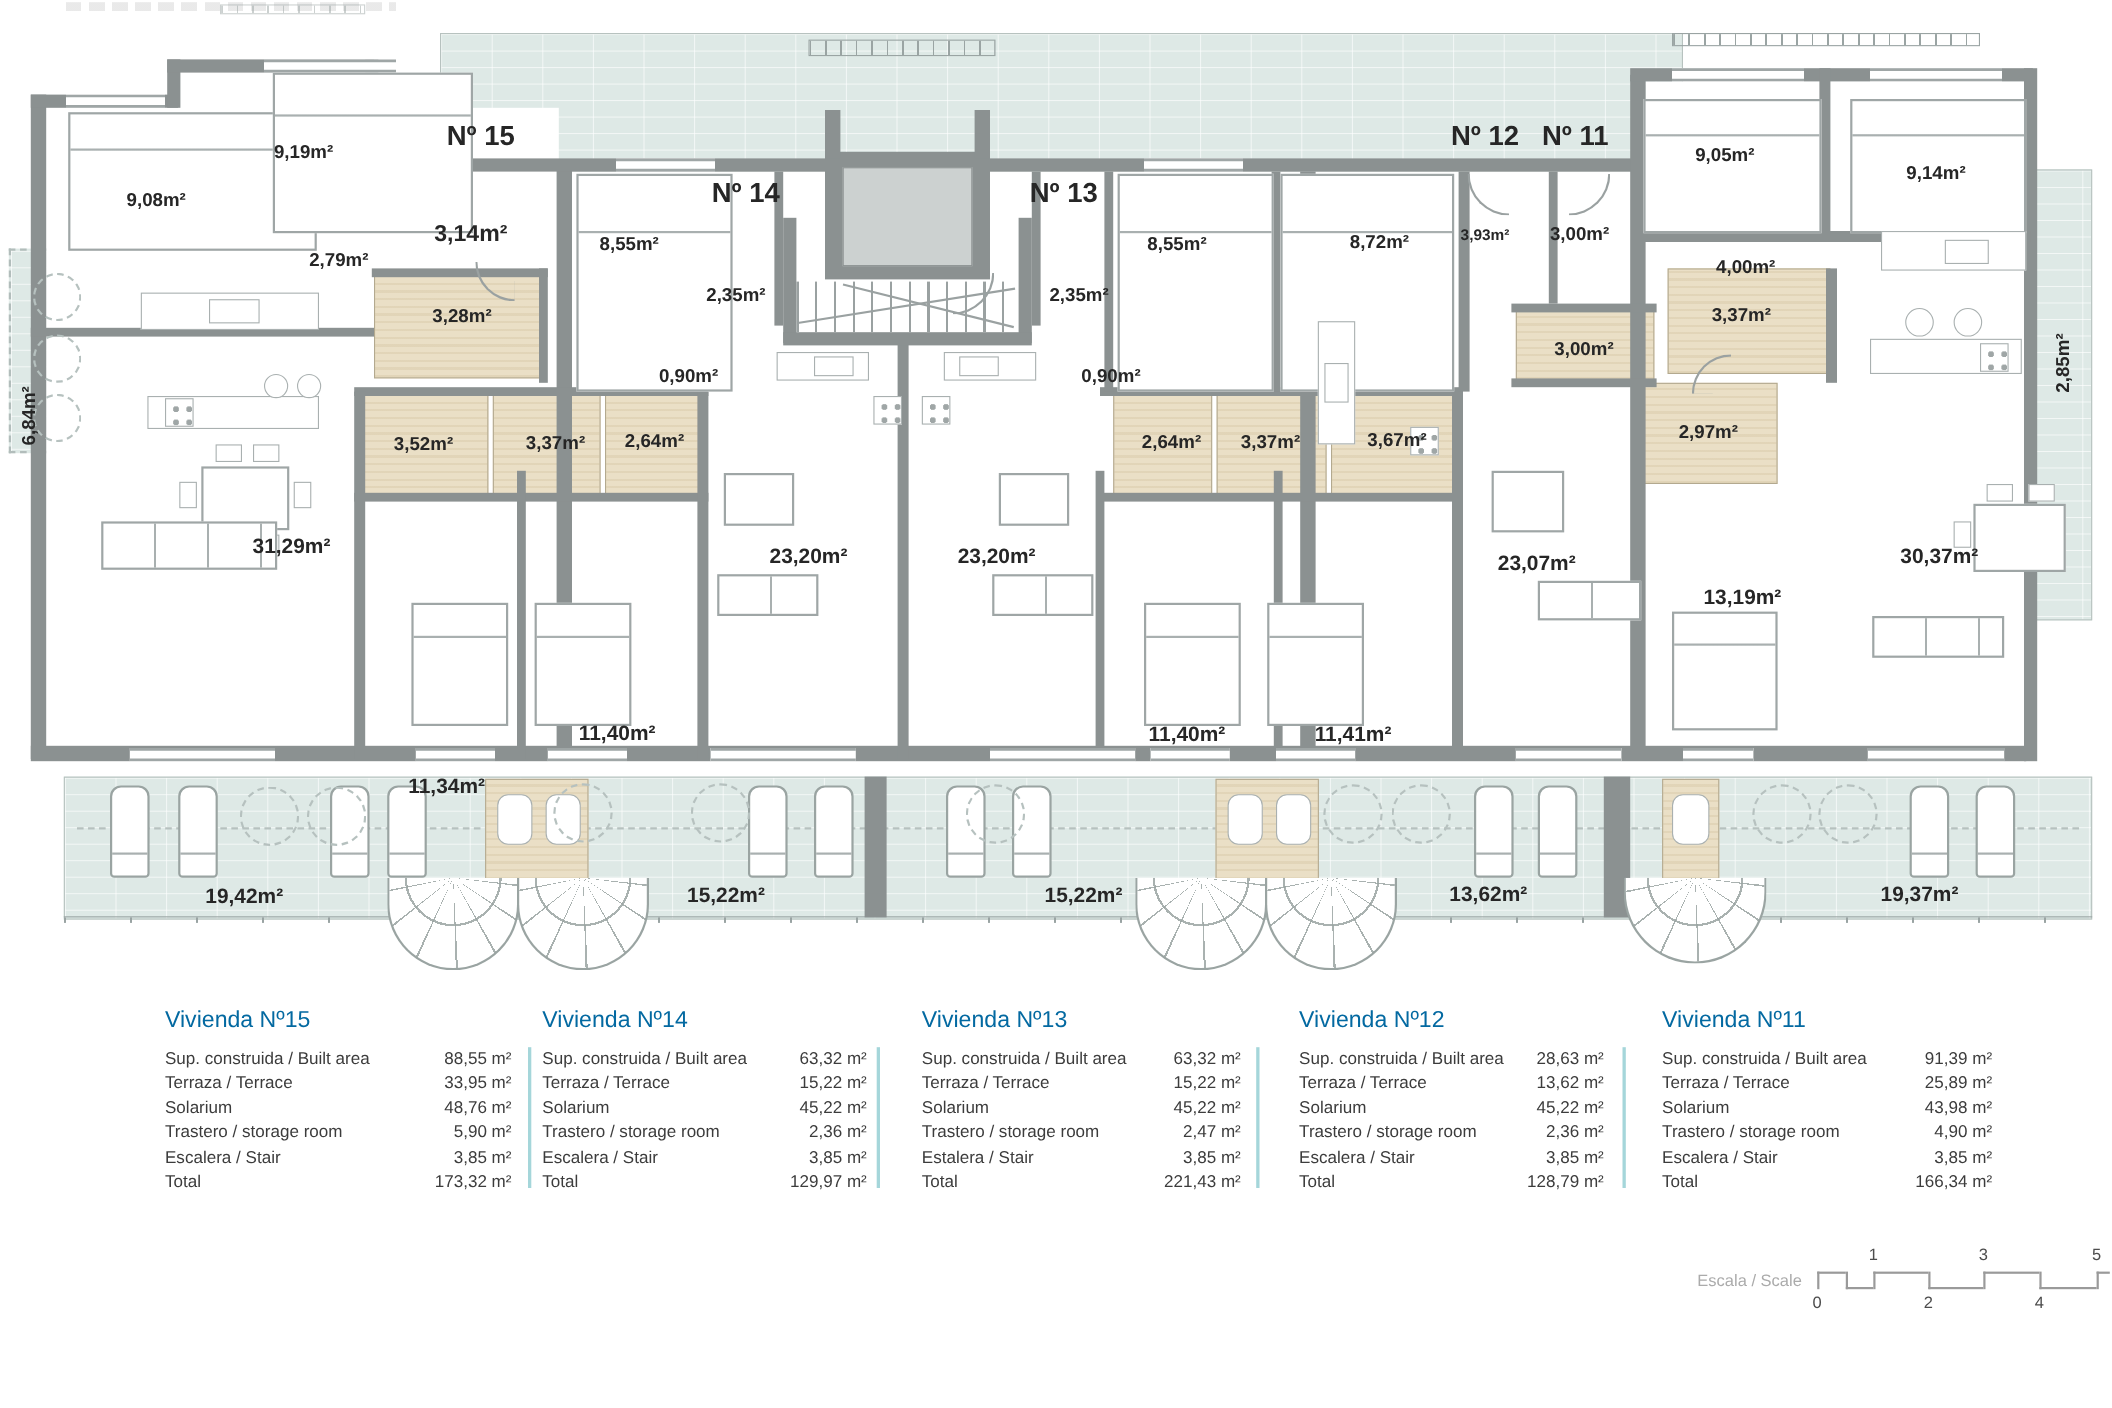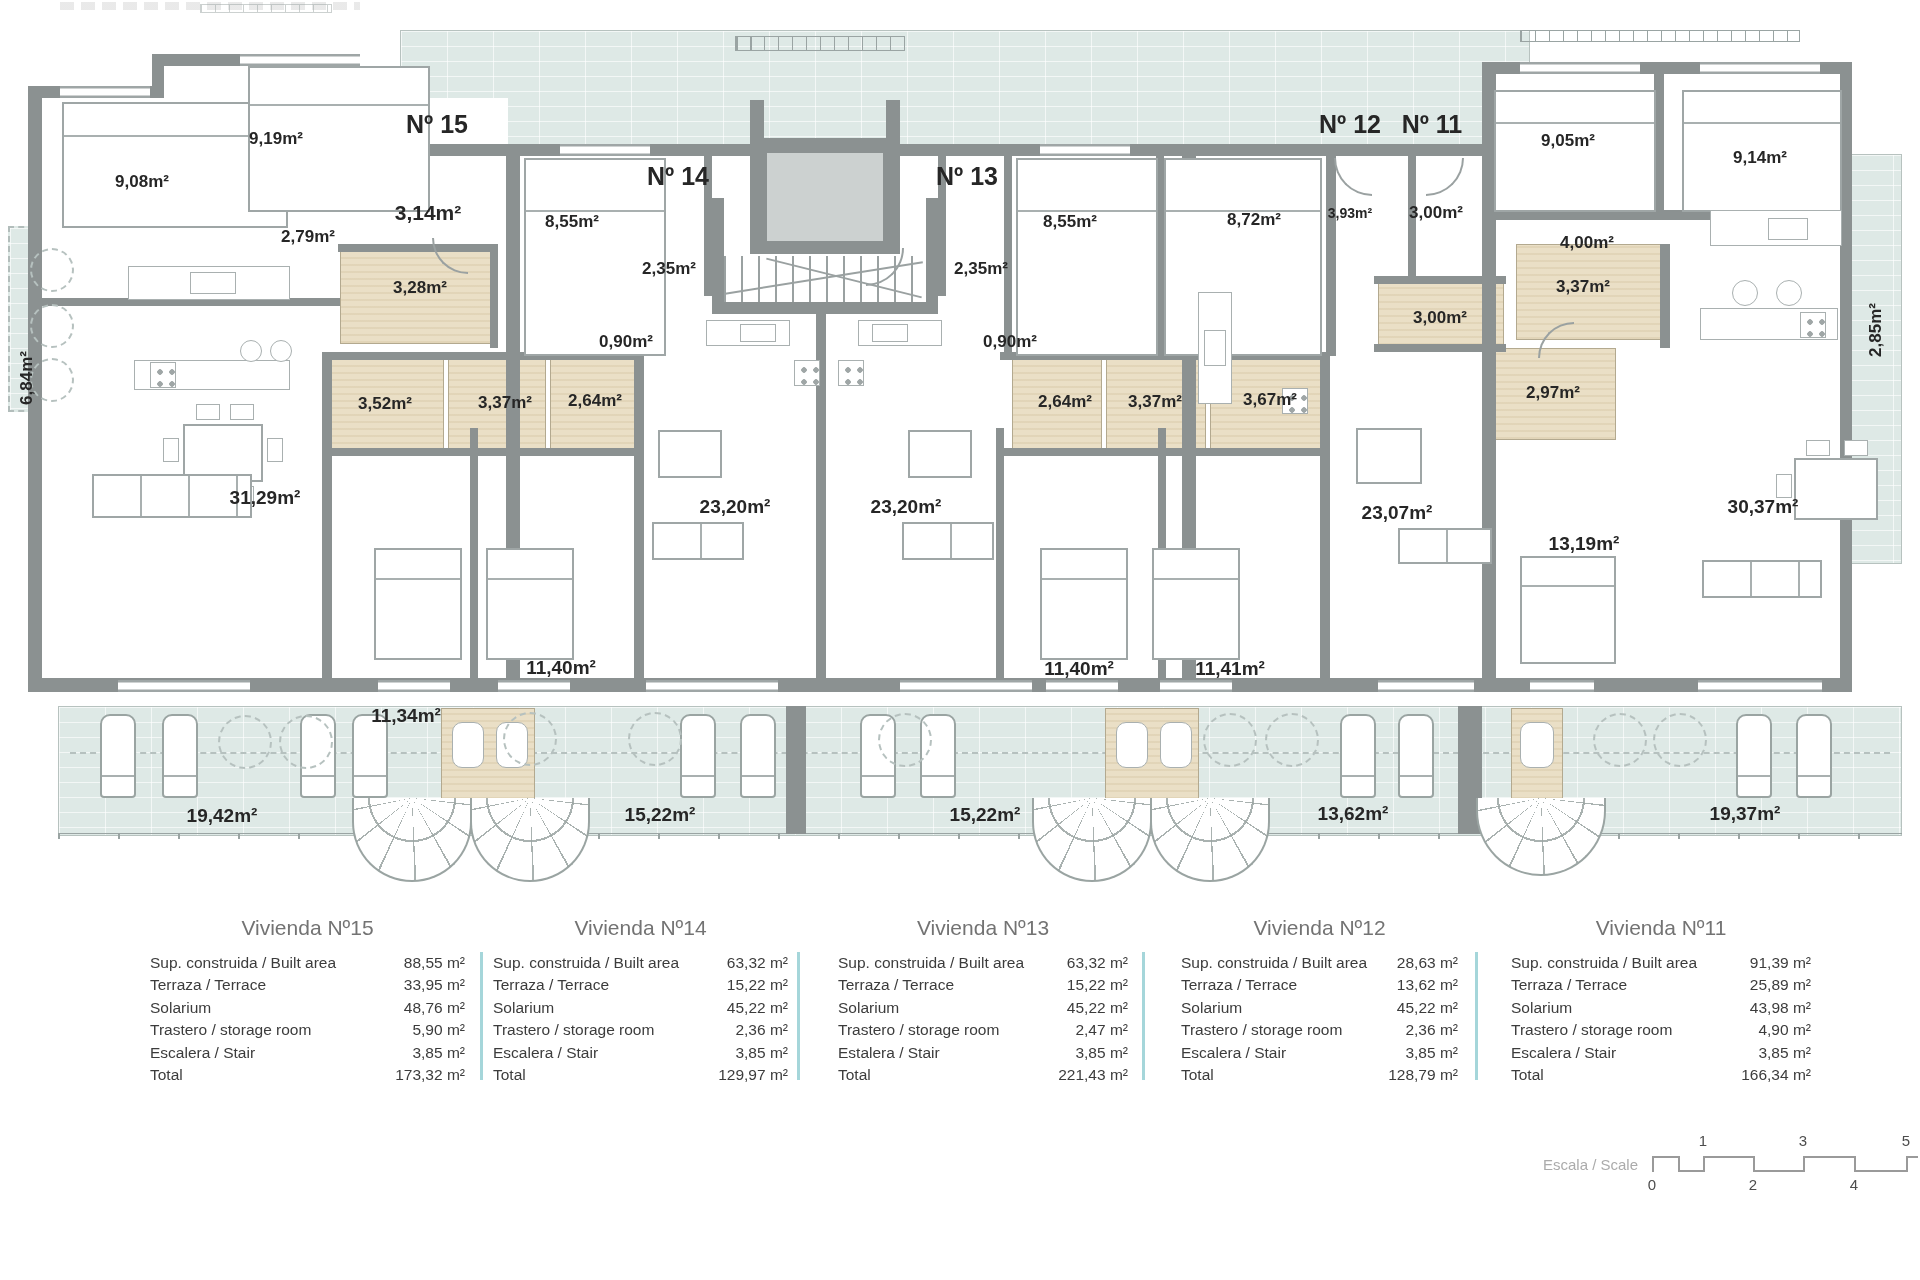--- a/index.html
+++ b/index.html
@@ -23,21 +23,21 @@
   .ladder{border:1px solid #9aa4a3;background-image:repeating-linear-gradient(90deg,#9aa4a3 0 1.5px,transparent 1.5px 14px);box-sizing:border-box}
   .edge{background-image:repeating-linear-gradient(90deg,#9aa4a3 0 2px,transparent 2px 60px);border-top:1.5px solid #9aa4a3}
   .lounger{background-color:#fff;border:2px solid #9aa4a2;border-radius:10px 10px 4px 4px;box-sizing:border-box;background-image:linear-gradient(#a9b0b0,#a9b0b0);background-size:100% 2px;background-position:0 75%;background-repeat:no-repeat}
   .lobe{background-color:#fff;border:2px solid #9aa4a2;border-top:none;border-radius:0 0 999px 999px;box-sizing:border-box;background-image:repeating-conic-gradient(from 96deg at 50% 0,rgba(154,164,162,.85) 0 1.4deg,transparent 1.4deg 27deg),radial-gradient(circle at 50% 0,transparent 0 42px,rgba(154,164,162,.85) 42px 44px,transparent 44px)}
   .steps{background-image:repeating-linear-gradient(90deg,#9aa1a1 0 2px,transparent 2px 17px)}
   .diag{background:#9aa1a1}
   .elev{background:#ccd1d0;border:1px solid #8b9191;box-sizing:border-box}
   .room-label{position:absolute;font-weight:700;color:#262626;white-space:nowrap;transform:translate(-50%,-50%)}
   .unit-label{position:absolute;font-weight:700;font-size:25px;color:#262626;white-space:nowrap;transform:translate(-50%,-50%)}
   .vtable{position:absolute;top:916px}
-  .vtitle{text-align:center;font-size:21px;color:#737373;margin:0 0 12px 0;font-weight:400}
+  .vtitle{font-size:21px;color:#0369a1;margin:0 0 12px 0;font-weight:400}
   .vrow{display:flex;justify-content:space-between;font-size:15.5px;color:#3c3c3c;line-height:22.4px}
   .vrow .val{text-align:right}
   .tdiv{position:absolute;width:3px;background:#a5d6da}
   .scale-label{position:absolute;color:#ababab;font-size:15px}
   .snum{position:absolute;font-size:15px;color:#4d4d4d;transform:translateX(-50%)}
   .srail{position:absolute;background:#9a9a9a}
 </style>
 </head>
 <body>
 

